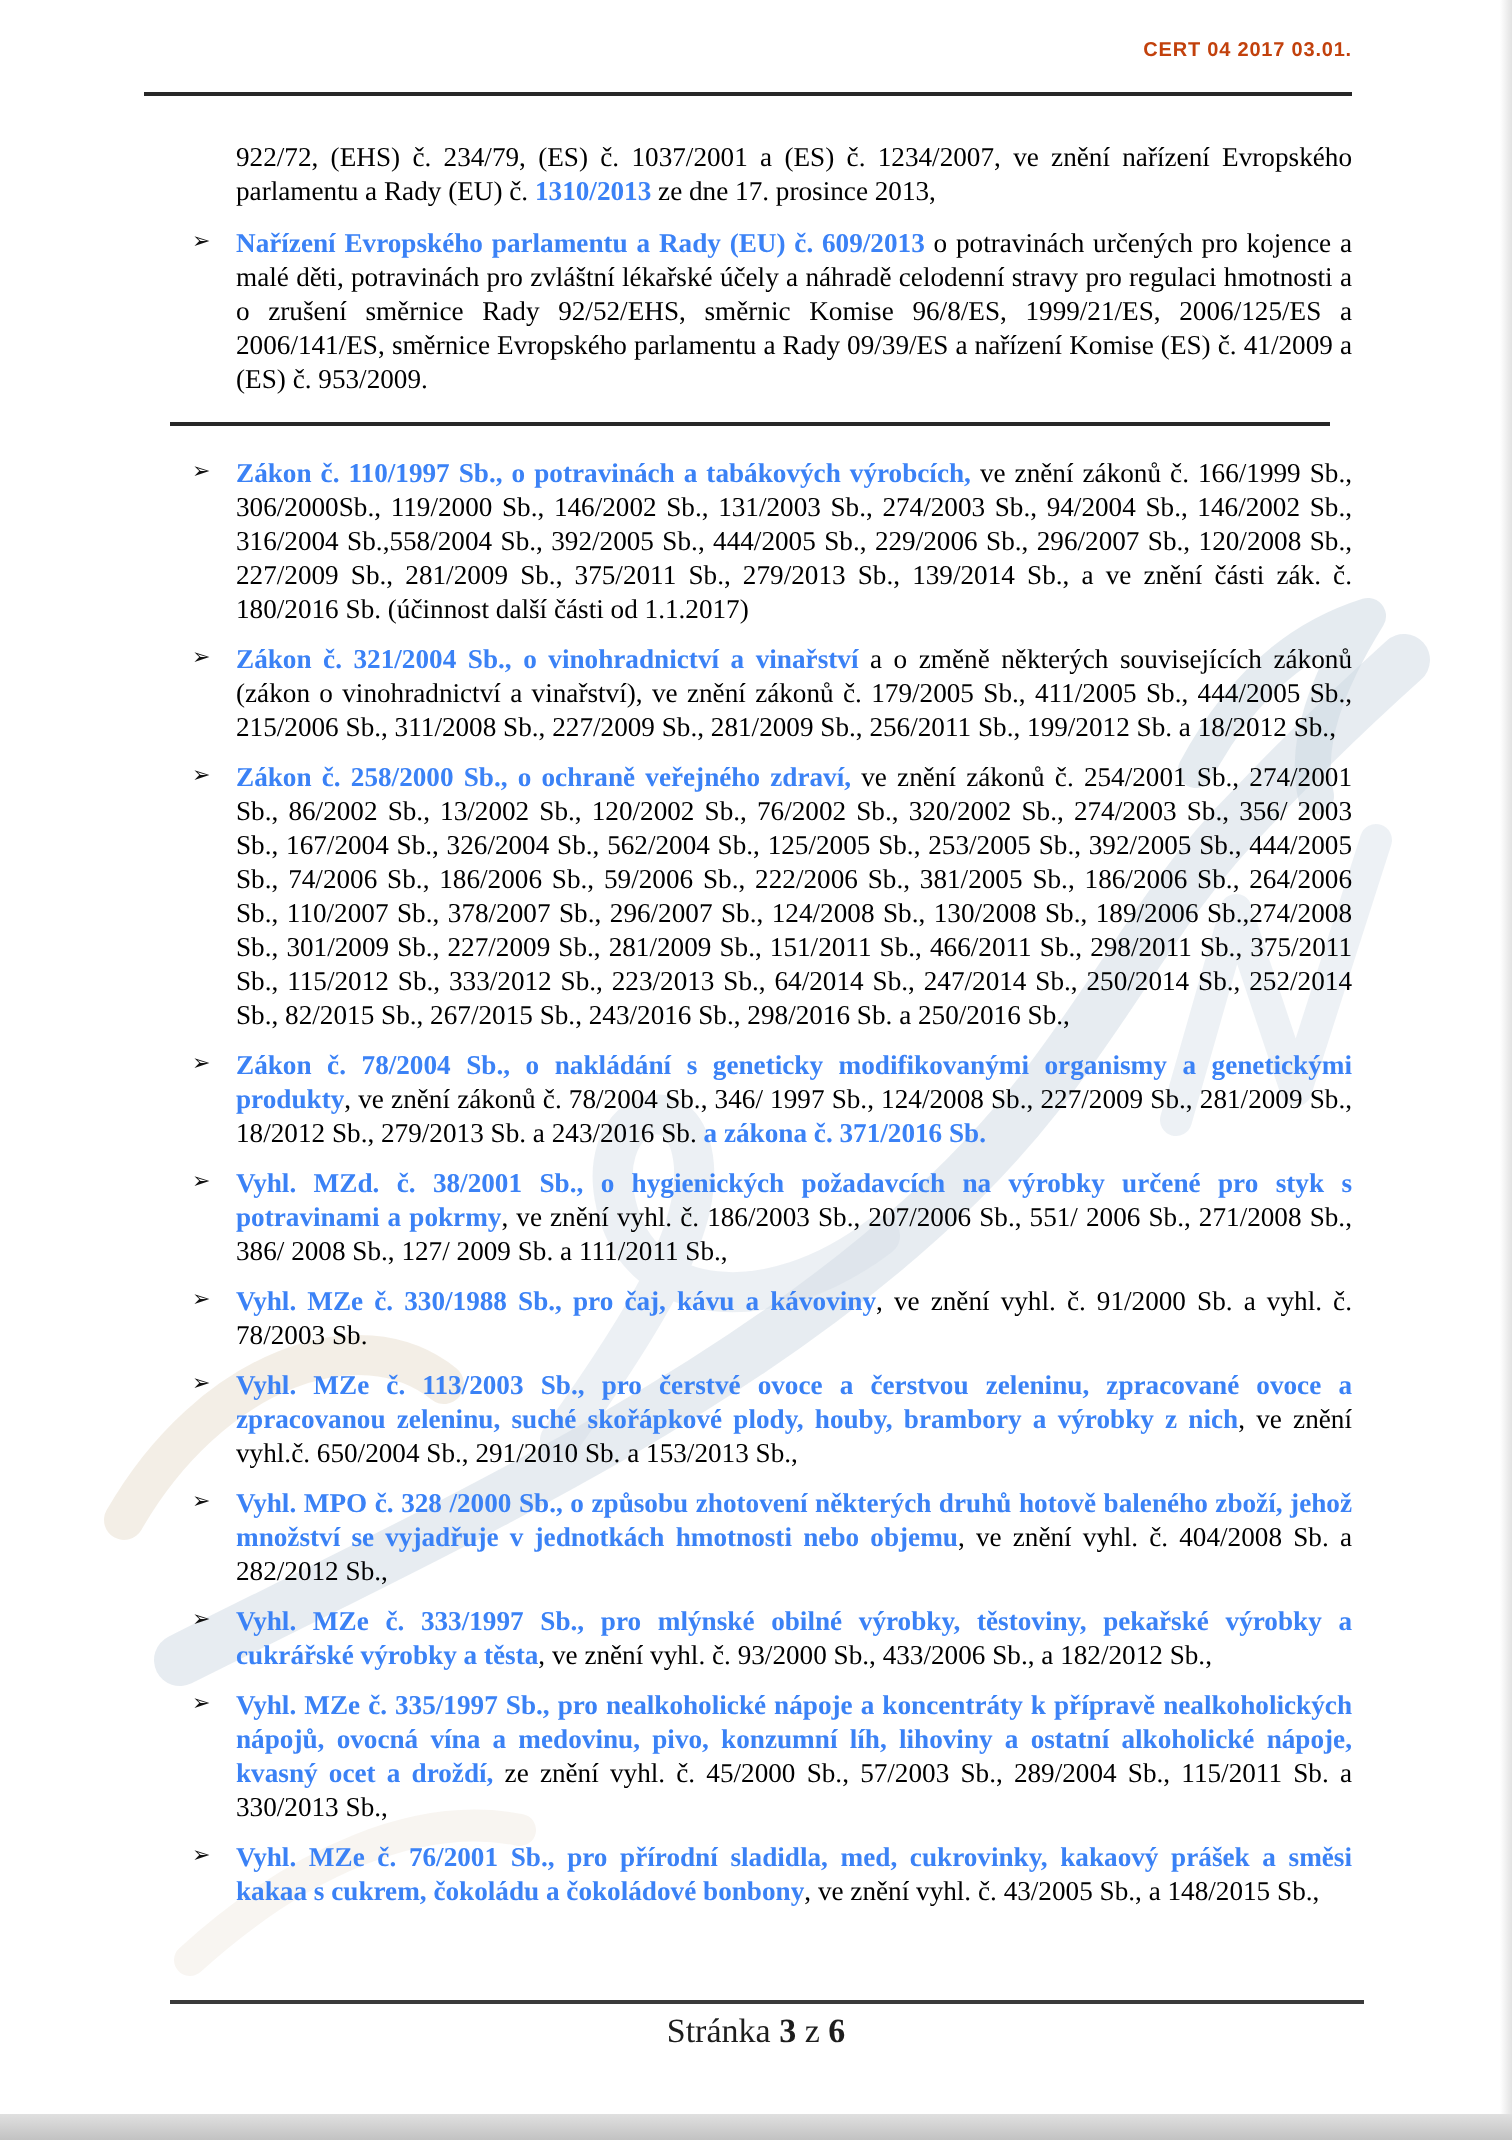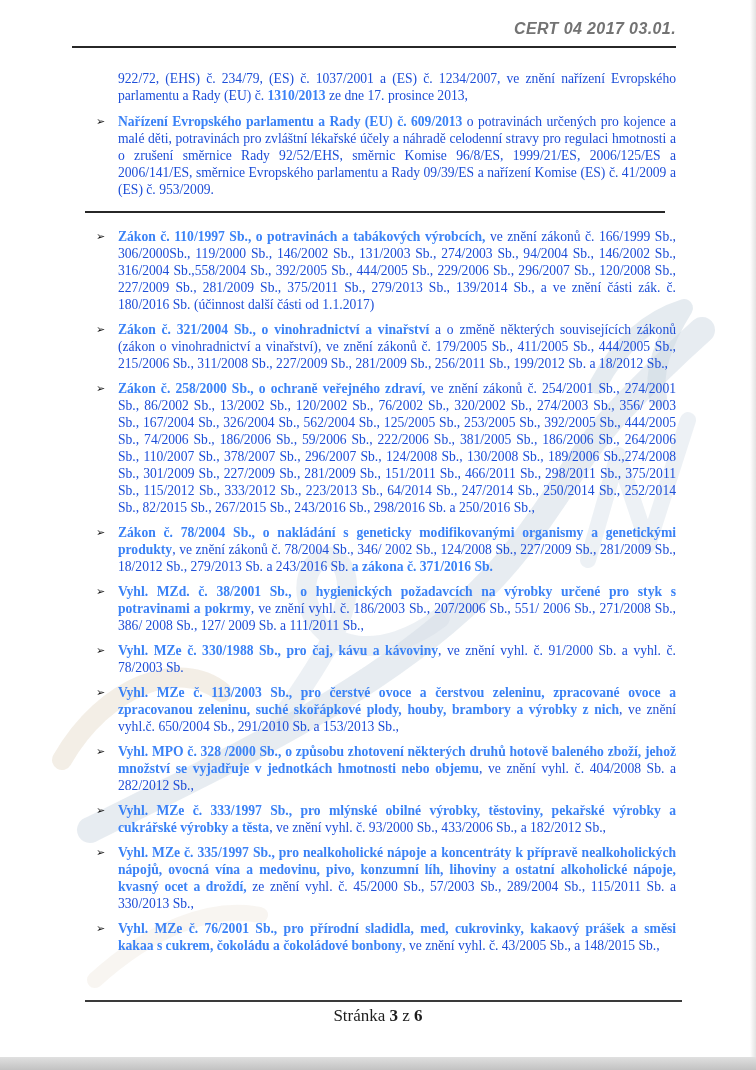--- a/index.html
+++ b/index.html
@@ -20,39 +20,39 @@
     background:linear-gradient(#e0e0e0,#c2c2c2);
   }
   .scan-strip-right{
     position:absolute;top:0;bottom:0;right:0;width:6px;z-index:2;
     background:linear-gradient(to left, rgba(190,190,190,.45), rgba(190,190,190,0));
   }
   
   .doc-code{
     position:absolute;top:20px;right:80px;z-index:1;
     font-family:"Liberation Sans", sans-serif;
-    font-style:italic;font-weight:bold;font-size:16px;letter-spacing:.4px;
-    color:#737373;white-space:nowrap;
+    font-weight:bold;font-size:10px;letter-spacing:.4px;
+    color:#c2410c;white-space:nowrap;
   }
   .header-rule{
     position:absolute;top:46px;left:72px;right:80px;height:2px;z-index:1;
     background:#272727;
   }
   
   .content{
     position:absolute;top:70px;left:118px;right:80px;z-index:1;
     font-size:13.6px;line-height:17px;text-align:justify;
   }
   .list-item{position:relative;margin:0 0 8px 0;}
   .list-item .bullet{
     position:absolute;left:-22px;top:1px;
     font-size:11px;line-height:15px;color:#111;
   }
   .no-bullet{margin-bottom:9px;}
-  .seg{color:#1d4ed8;}
+  .seg{color:#000000;}
   .seg.bold{font-weight:bold;color:#3b82f6;}
   .section-separator{
     height:2px;background:#272727;border:0;
     margin:13px 0 15px -33px;width:580px;
   }
   
   .footer-rule{
     position:absolute;top:1000px;left:85px;right:74px;height:2px;z-index:1;
     background:#3a3a3a;
   }
@@ -104,21 +104,21 @@
     <span class="item-text"><span class="seg bold">Zákon č. 321/2004 Sb., o vinohradnictví a vinařství</span><span class="seg"> a o změně některých souvisejících zákonů (zákon o vinohradnictví a vinařství), ve znění zákonů č. 179/2005 Sb., 411/2005 Sb., 444/2005 Sb., 215/2006 Sb., 311/2008 Sb., 227/2009 Sb., 281/2009 Sb., 256/2011 Sb., 199/2012 Sb. a 18/2012 Sb.,</span></span>
   </div>
 
   <div class="list-item">
     <span class="bullet">➢</span>
     <span class="item-text"><span class="seg bold">Zákon č. 258/2000 Sb., o ochraně veřejného zdraví,</span><span class="seg"> ve znění zákonů č. 254/2001 Sb., 274/2001 Sb., 86/2002 Sb., 13/2002 Sb., 120/2002 Sb., 76/2002 Sb., 320/2002 Sb., 274/2003 Sb., 356/ 2003 Sb., 167/2004 Sb., 326/2004 Sb., 562/2004 Sb., 125/2005 Sb., 253/2005 Sb., 392/2005 Sb., 444/2005 Sb., 74/2006 Sb., 186/2006 Sb., 59/2006 Sb., 222/2006 Sb., 381/2005 Sb., 186/2006 Sb., 264/2006 Sb., 110/2007 Sb., 378/2007 Sb., 296/2007 Sb., 124/2008 Sb., 130/2008 Sb., 189/2006 Sb.,274/2008 Sb., 301/2009 Sb., 227/2009 Sb., 281/2009 Sb., 151/2011 Sb., 466/2011 Sb., 298/2011 Sb., 375/2011 Sb., 115/2012 Sb., 333/2012 Sb., 223/2013 Sb., 64/2014 Sb., 247/2014 Sb., 250/2014 Sb., 252/2014 Sb., 82/2015 Sb., 267/2015 Sb., 243/2016 Sb., 298/2016 Sb. a 250/2016 Sb.,</span></span>
   </div>
 
   <div class="list-item">
     <span class="bullet">➢</span>
-    <span class="item-text"><span class="seg bold">Zákon č. 78/2004 Sb., o nakládání s geneticky modifikovanými organismy a genetickými produkty</span><span class="seg">, ve znění zákonů č. 78/2004 Sb., 346/ 2002 Sb., 124/2008 Sb., 227/2009 Sb., 281/2009 Sb., 18/2012 Sb., 279/2013 Sb. a 243/2016 Sb. </span><span class="seg bold">a zákona č. 371/2016 Sb.</span></span>
+    <span class="item-text"><span class="seg bold">Zákon č. 78/2004 Sb., o nakládání s geneticky modifikovanými organismy a genetickými produkty</span><span class="seg">, ve znění zákonů č. 78/2004 Sb., 346/ 1997 Sb., 124/2008 Sb., 227/2009 Sb., 281/2009 Sb., 18/2012 Sb., 279/2013 Sb. a 243/2016 Sb. </span><span class="seg bold">a zákona č. 371/2016 Sb.</span></span>
   </div>
 
   <div class="list-item">
     <span class="bullet">➢</span>
     <span class="item-text"><span class="seg bold">Vyhl. MZd. č. 38/2001 Sb., o hygienických požadavcích na výrobky určené pro styk s potravinami a pokrmy</span><span class="seg">, ve znění vyhl. č. 186/2003 Sb., 207/2006 Sb., 551/ 2006 Sb., 271/2008 Sb., 386/ 2008 Sb., 127/ 2009 Sb. a 111/2011 Sb.,</span></span>
   </div>
 
   <div class="list-item">
     <span class="bullet">➢</span>
     <span class="item-text"><span class="seg bold">Vyhl. MZe č. 330/1988 Sb., pro čaj, kávu a kávoviny</span><span class="seg">, ve znění vyhl. č. 91/2000 Sb. a vyhl. č. 78/2003 Sb.</span></span>

